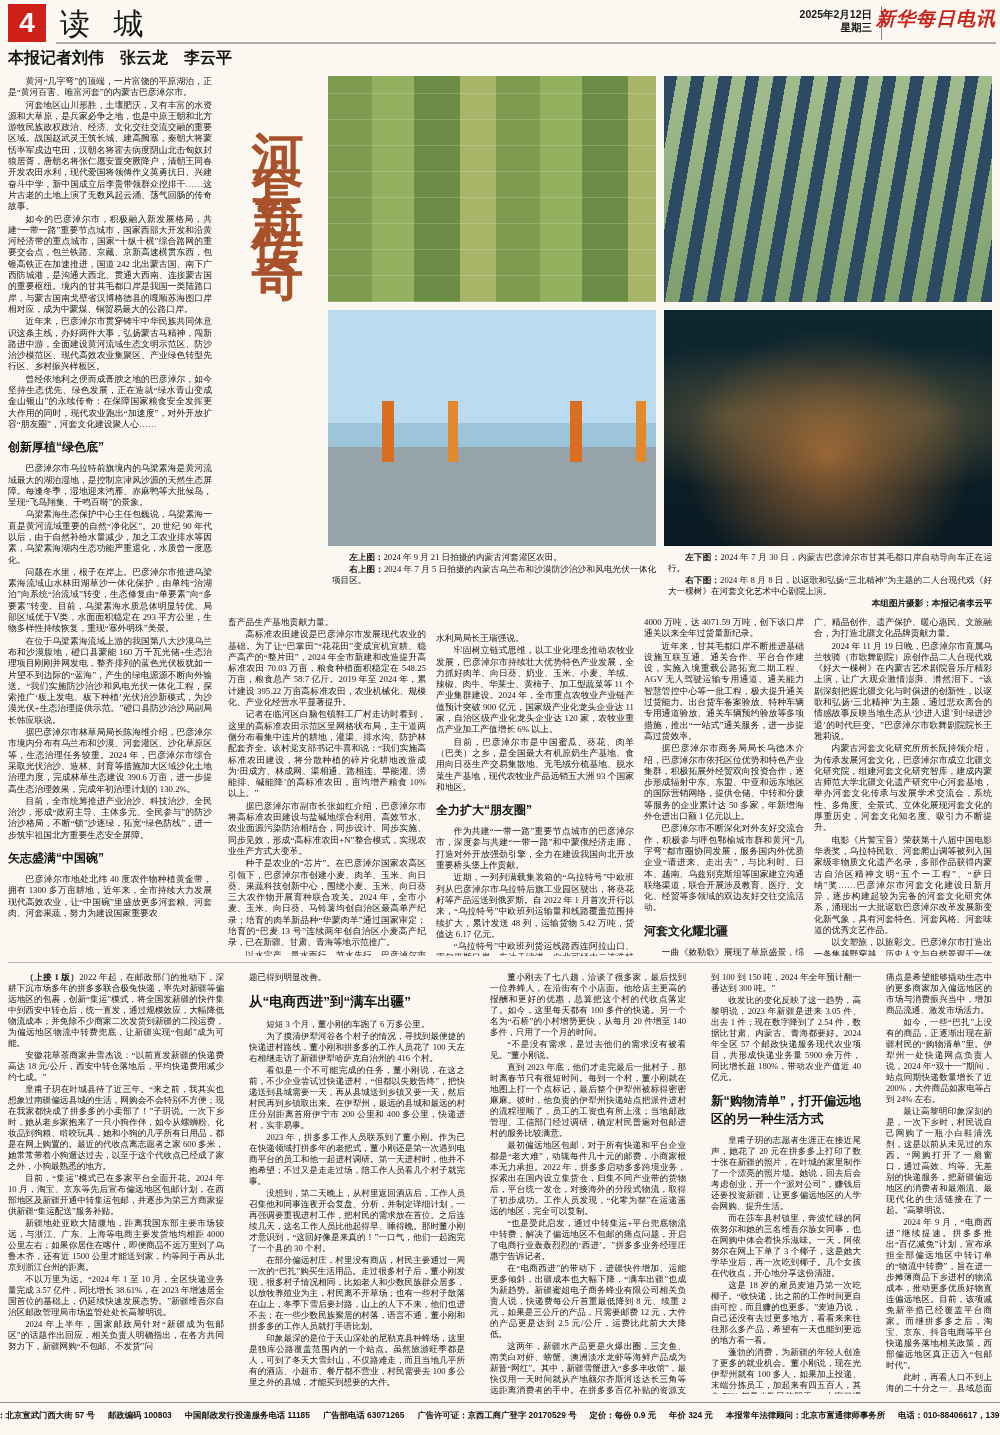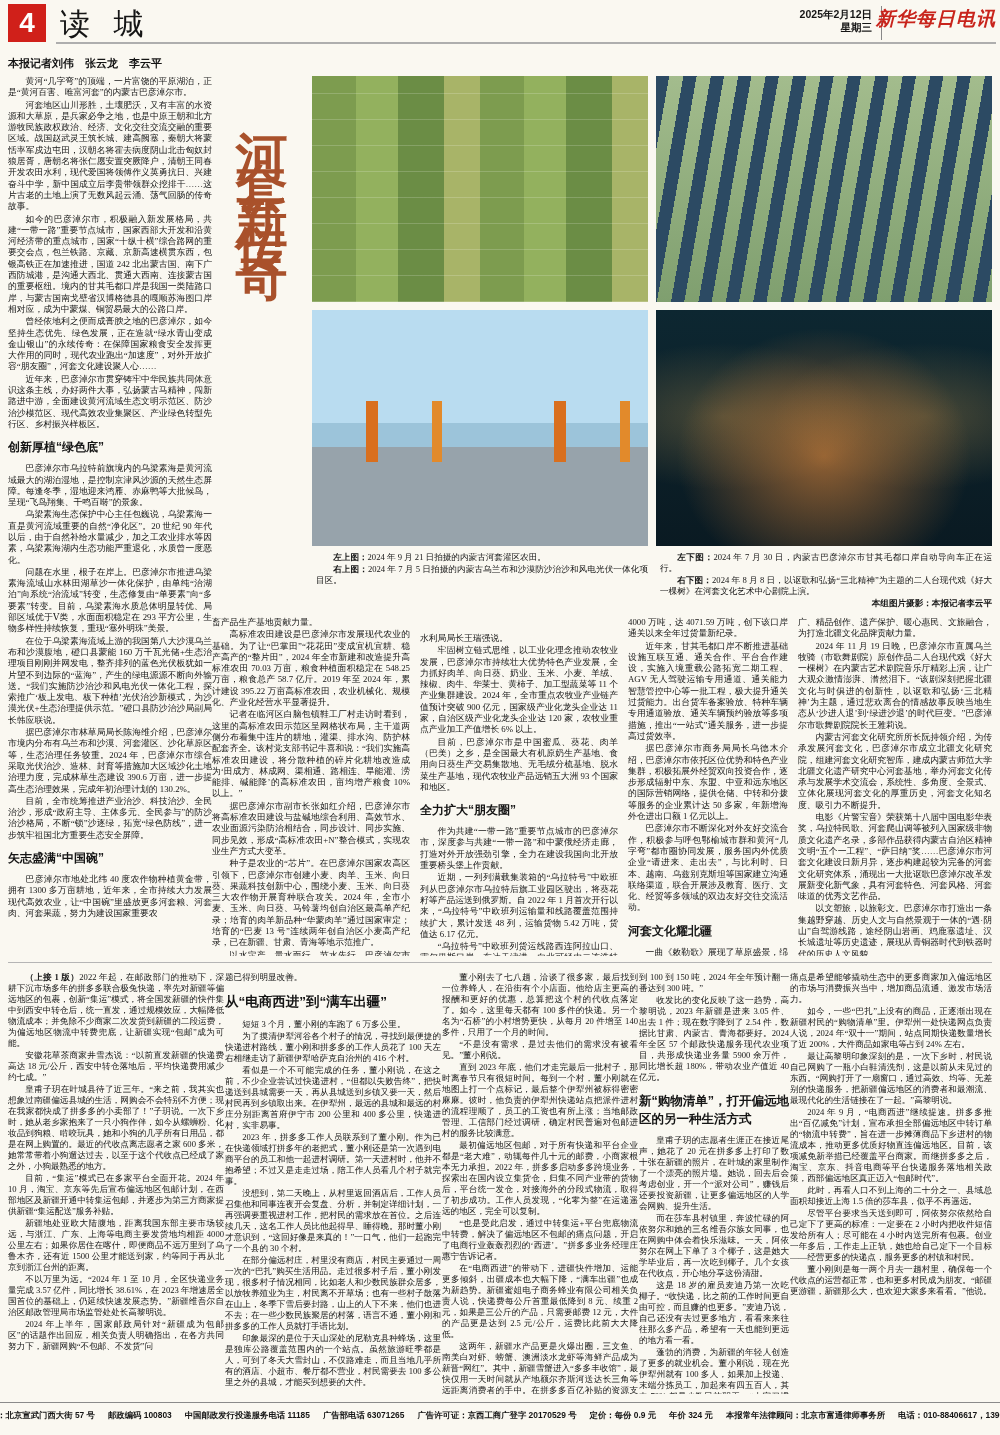--- a/index.html
+++ b/index.html
@@ -10,32 +10,32 @@
   #header .rule{position:absolute;left:56px;right:4px;top:42px;border-top:2px solid #aeaeae;}
   .pagenum{position:absolute;left:8px;top:4px;width:38px;height:38px;background:#d0201a;color:#fff;
            font-family:"Liberation Sans",sans-serif;font-weight:bold;font-size:28px;
            display:flex;align-items:center;justify-content:center;}
   .section{position:absolute;left:60px;top:4px;font-size:30px;font-weight:normal;letter-spacing:8px;}
   .dateblock{position:absolute;right:128px;top:8px;text-align:right;font-family:"Liberation Sans",sans-serif;
              font-size:10.5px;font-weight:bold;line-height:13px;}
   .mast-divider{position:absolute;right:118px;top:6px;height:34px;border-left:1px solid #888;}
   .masthead{position:absolute;right:4px;top:6px;color:#c8241c;font-weight:bold;font-size:19px;
             font-style:italic;letter-spacing:1px;font-family:"DejaVu Serif",serif;}
-  .byline{position:absolute;left:8px;top:56px;font-size:11px;font-weight:bold;
+  .byline{position:absolute;left:8px;top:48px;font-size:16px;font-weight:bold;
           font-family:"Liberation Sans",sans-serif;}
   
   .para{font-size:8.8px;line-height:11.3px;text-align:justify;text-indent:2em;margin:0 0 1px 0;}
   .para b{font-weight:bold;}
   .cont{text-indent:0;}
   .subhead{font-size:12px;font-weight:bold;text-align:left;margin:9px 0 7px 0;
            font-family:"Liberation Sans",sans-serif;}
   .bighead{font-size:13.5px;font-weight:bold;text-align:left;margin:10px 0 8px 0;line-height:18px;
            font-family:"Liberation Sans",sans-serif;}
   
-  #main{position:absolute;left:8px;top:76px;width:984px;height:880px;display:flex;gap:0;}
+  #main{position:absolute;left:8px;top:76px;width:984px;height:880px;display:flex;gap:16px;}
   #col1{width:204px;overflow:hidden;}
   #right-region{flex:1;display:flex;flex-direction:column;}
   #top-row{display:flex;height:470px;}
   #title-box{width:100px;display:flex;justify-content:center;padding-top:14px;}
   .vtitle{writing-mode:vertical-rl;text-orientation:upright;font-size:52px;font-weight:bold;
           color:#a9512b;letter-spacing:30px;line-height:72px;font-family:"DejaVu Serif",serif;}
   #photos{flex:1;display:grid;grid-template-columns:1fr 1fr;grid-template-rows:226px 236px;
           gap:8px 8px;}
   .photo{width:100%;height:100%;}
   .photo-farmland{background:
@@ -53,21 +53,21 @@
      radial-gradient(ellipse at 80% 45%,rgba(255,190,90,.25),transparent 40%),
      linear-gradient(#0d2731,#0a1a22);}
   #captions{margin-left:104px;margin-top:6px;display:grid;grid-template-columns:1fr 1fr;gap:0 12px;}
   #captions .para{font-size:8.6px;line-height:11px;}
   .credit{font-weight:bold;text-indent:0;text-align:right;}
   #cols-row{display:flex;gap:10px;margin-top:7px;flex:1;overflow:hidden;}
   .mcol{overflow:hidden;}
   #c2{width:198px;} #c3{width:198px;margin-top:16px;} #c4{width:160px;} #c5{flex:1;}
   
   #band-divider{position:absolute;left:8px;right:8px;top:962px;border-top:1px solid #b5b5b5;}
-  #article2{position:absolute;left:8px;top:972px;width:984px;height:422px;display:flex;gap:1px;}
+  #article2{position:absolute;left:8px;top:972px;width:984px;height:422px;display:flex;gap:25px;}
   #article2 .bcol{overflow:hidden;}
   #article2 .para{font-size:8.6px;line-height:11px;}
   #b1{width:216px;} #b2{width:216px;} #b3{width:196px;} #b4{width:150px;} #b5{flex:1;}
   #b2 .bighead{font-size:13.5px;}
   #b4 .bighead{font-size:12.5px;text-align:left;margin:9px 0 7px 0;}
   
   #footer{position:absolute;left:0;right:0;top:1402px;border-top:1.5px solid #8a8a8a;padding-top:7px;}
   #footer-items{display:flex;justify-content:center;gap:13px;flex-wrap:nowrap;}
   #footer-items .para{font-size:8.4px;font-weight:bold;text-indent:0;white-space:nowrap;
                       font-family:"Liberation Sans",sans-serif;}
@@ -87,22 +87,22 @@
   <div class="rule"></div>
 </div>
 
 <div class="byline">本报记者刘伟　张云龙　李云平</div>
 
 <div id="main">
   <div id="col1" class="mcol">
       <p class="para">黄河“几字弯”的顶端，一片富饶的平原湖泊，正是“黄河百害、唯富河套”的内蒙古巴彦淖尔市。</p>
       <p class="para">河套地区山川形胜，土壤肥沃，又有丰富的水资源和大草原，是兵家必争之地，也是中原王朝和北方游牧民族政权政治、经济、文化交往交流交融的重要区域。战国赵武灵王筑长城、建高阙塞，秦朝大将蒙恬率军戍边屯田，汉朝名将霍去病度阴山北击匈奴封狼居胥，唐朝名将张仁愿安置突厥降户，清朝王同春开发农田水利，现代爱国将领傅作义英勇抗日、兴建奋斗中学，新中国成立后李贵带领群众挖排干……这片古老的土地上演了无数风起云涌、荡气回肠的传奇故事。</p>
       <p class="para">如今的巴彦淖尔市，积极融入新发展格局，共建“一带一路”重要节点城市，国家西部大开发和沿黄河经济带的重点城市，国家“十纵十横”综合路网的重要交会点，包兰铁路、京藏、京新高速横贯东西，包银高铁正在加速推进，国道 242 北出蒙古国、南下广西防城港，是沟通大西北、贯通大西南、连接蒙古国的重要枢纽。境内的甘其毛都口岸是我国一类陆路口岸，与蒙古国南戈壁省汉博格德县的嘎顺苏海图口岸相对应，成为中蒙煤、铜贸易最大的公路口岸。</p>
+      <p class="para">近年来，巴彦淖尔市贯穿铸牢中华民族共同体意识这条主线，办好两件大事，弘扬蒙古马精神，闯新路进中游，全面建设黄河流域生态文明示范区、防沙治沙模范区、现代高效农业集聚区、产业绿色转型先行区、乡村振兴样板区。</p>
       <p class="para">曾经依地利之便而成膏腴之地的巴彦淖尔，如今坚持生态优先、绿色发展，正在造就“绿水青山变成金山银山”的永续传奇：在保障国家粮食安全发挥更大作用的同时，现代农业跑出“加速度”，对外开放扩容“朋友圈”，河套文化建设聚人心……</p>
-      <p class="para">近年来，巴彦淖尔市贯穿铸牢中华民族共同体意识这条主线，办好两件大事，弘扬蒙古马精神，闯新路进中游，全面建设黄河流域生态文明示范区、防沙治沙模范区、现代高效农业集聚区、产业绿色转型先行区、乡村振兴样板区。</p>
       <h3 class="subhead">创新厚植“绿色底”</h3>
       <p class="para">巴彦淖尔市乌拉特前旗境内的乌梁素海是黄河流域最大的湖泊湿地，是控制京津风沙源的天然生态屏障。每逢冬季，湿地迎来鸿雁、赤麻鸭等大批候鸟，呈现“飞鸟翔集、千鸣百啭”的景象。</p>
       <p class="para">乌梁素海生态保护中心主任包巍说，乌梁素海一直是黄河流域重要的自然“净化区”。20 世纪 90 年代以后，由于自然补给水量减少，加之工农业排水等因素，乌梁素海湖内生态功能严重退化，水质曾一度恶化。</p>
       <p class="para">问题在水里，根子在岸上。巴彦淖尔市推进乌梁素海流域山水林田湖草沙一体化保护，由单纯“治湖泊”向系统“治流域”转变，生态修复由“单要素”向“多要素”转变。目前，乌梁素海水质总体明显转优、局部区域优于Ⅴ类，水面面积稳定在 293 平方公里，生物多样性持续恢复，重现“塞外明珠”美景。</p>
       <p class="para">在位于乌梁素海流域上游的我国第八大沙漠乌兰布和沙漠腹地，磴口县蒙能 160 万千瓦光储+生态治理项目刚刚并网发电，整齐排列的蓝色光伏板犹如一片望不到边际的“蓝海”，产生的绿电源源不断向外输送。“我们实施防沙治沙和风电光伏一体化工程，探索推广‘板上发电、板下种植’光伏治沙新模式，为沙漠光伏+生态治理提供示范。”磴口县防沙治沙局副局长韩应联说。</p>
       <p class="para">据巴彦淖尔市林草局局长陈海维介绍，巴彦淖尔市境内分布有乌兰布和沙漠、河套灌区、沙化草原区等，生态治理任务较重。2024 年，巴彦淖尔市综合采取光伏治沙、造林、封育等措施加大区域沙化土地治理力度，完成林草生态建设 390.6 万亩，进一步提高生态治理效果，完成年初治理计划的 130.2%。</p>
       <p class="para">目前，全市统筹推进产业治沙、科技治沙、全民治沙，形成“政府主导、主体多元、全民参与”的防沙治沙格局，不断“锁”沙逐绿，拓宽“绿色防线”，进一步筑牢祖国北方重要生态安全屏障。</p>
       <h3 class="subhead">矢志盛满“中国碗”</h3>
       <p class="para">巴彦淖尔市地处北纬 40 度农作物种植黄金带，拥有 1300 多万亩耕地，近年来，全市持续大力发展现代高效农业，让“中国碗”里盛放更多河套粮、河套肉、河套果蔬，努力为建设国家重要农</p>
     </div>

